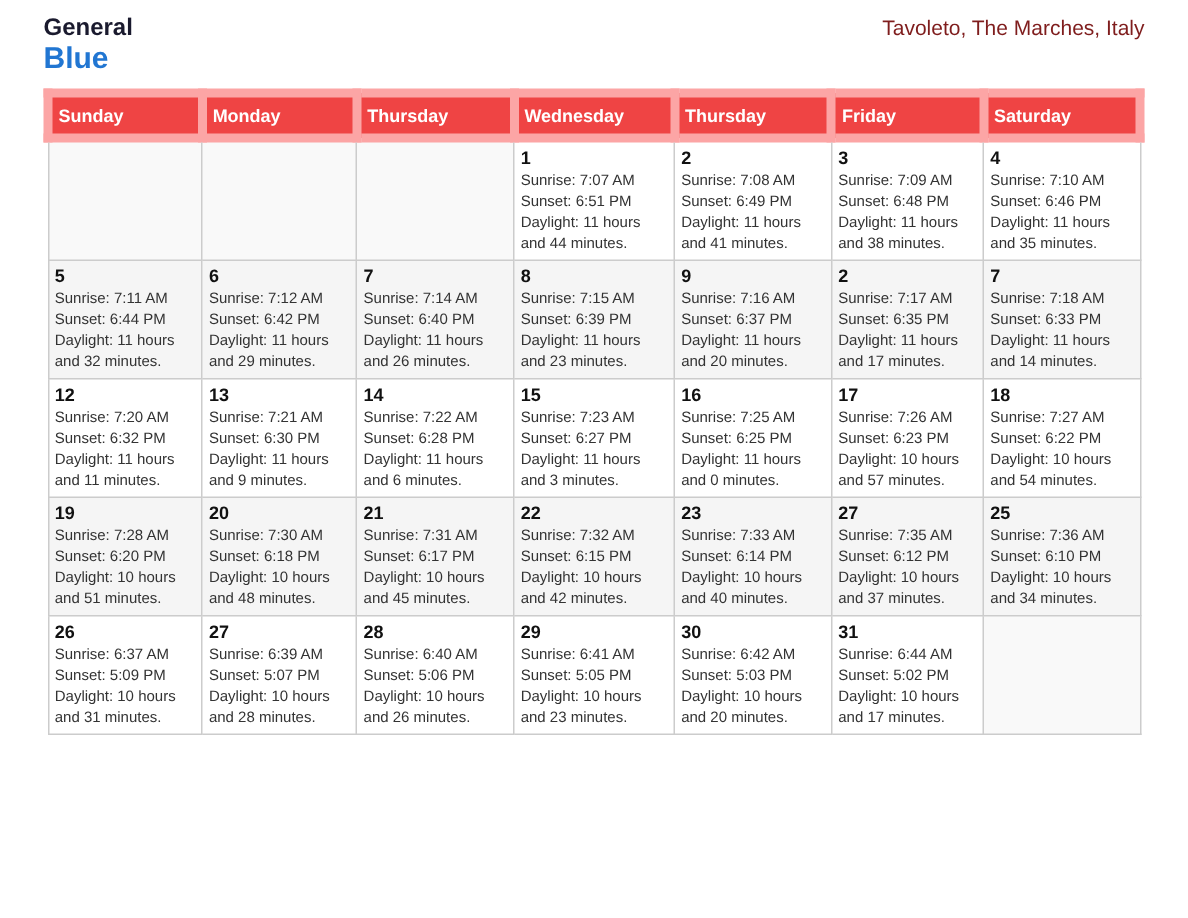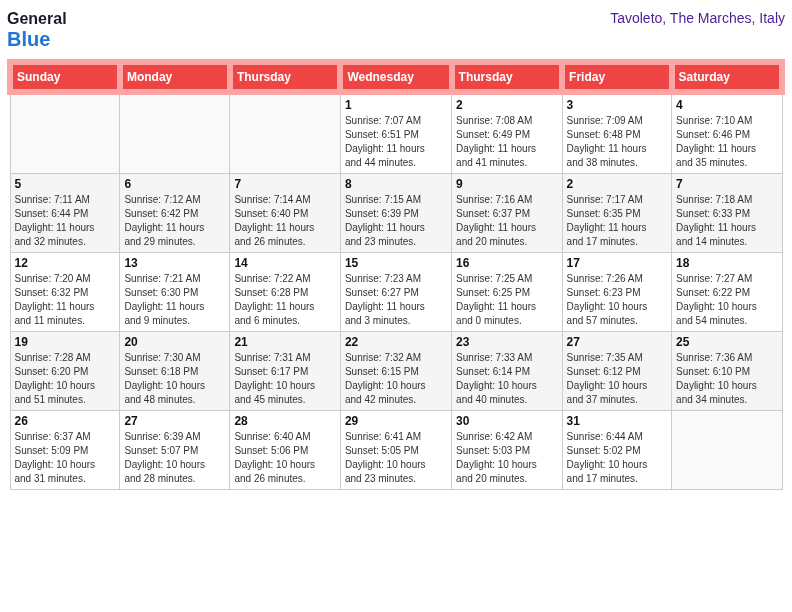--- a/index.html
+++ b/index.html
@@ -7,21 +7,21 @@
       font-family: Arial, sans-serif;
       background: #fff;
       width: 792px;
       height: 612px;
       overflow: hidden;
     }
     .page {
       width: 792px;
       height: 612px;
       background: #fff;
-      padding: 10px 7px;
+      padding: 10px 29px;
     }
     .header {
       display: flex;
       justify-content: space-between;
       align-items: flex-start;
       margin-bottom: 8px;
     }
     .logo {
       display: flex;
       align-items: center;
@@ -31,21 +31,21 @@
       text-align: right;
     }
     .month-title {
       font-size: 32px;
       font-weight: bold;
       color: #1a1a2e;
       line-height: 1.1;
     }
     .subtitle {
       font-size: 14px;
-      color: #4c1d95;
+      color: #7f1d1d;
     }
     .calendar {
       width: 100%;
       border-collapse: collapse;
       border: 1px solid #ccc;
     }
     .calendar th {
       background: #ef4444;
       color: #fff;
       font-size: 12px;

